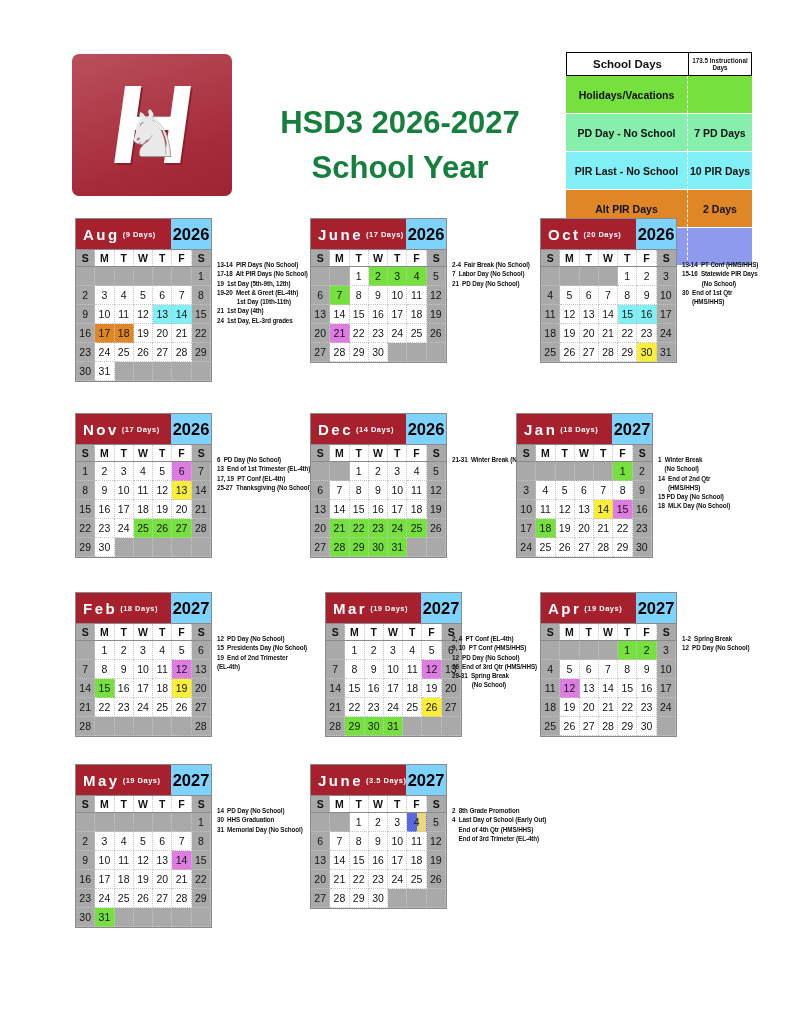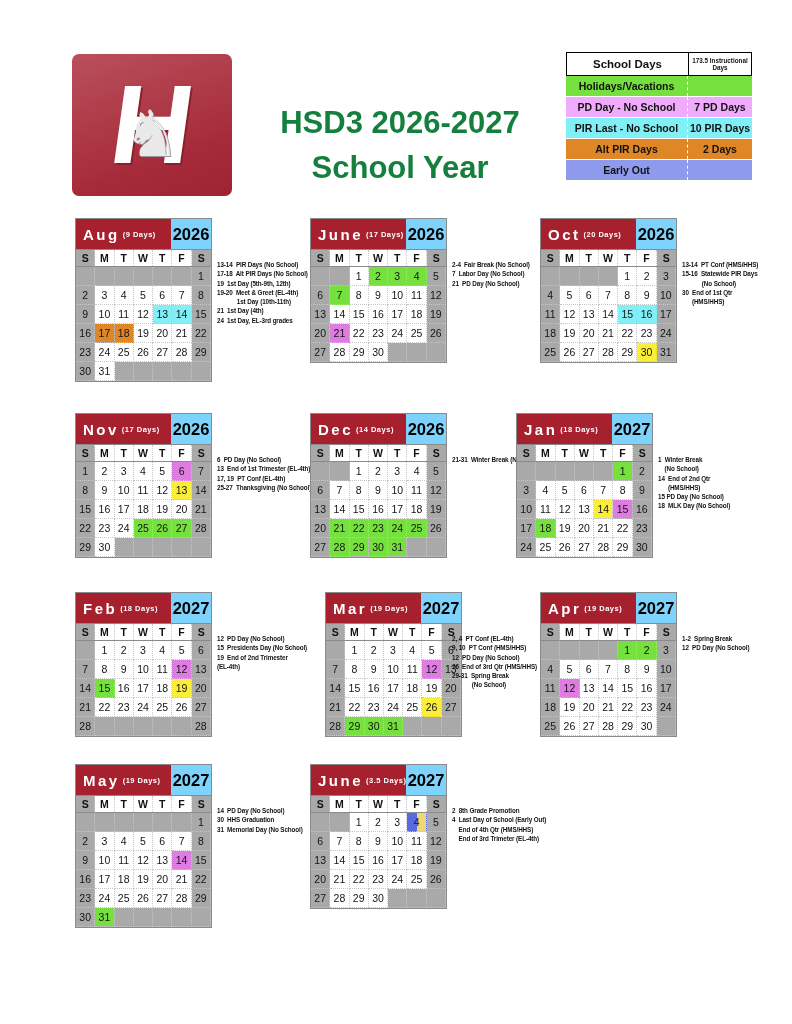--- a/index.html
+++ b/index.html
@@ -13,21 +13,21 @@
   #logo .h-letter{color:#fff;font-size:112px;font-weight:bold;line-height:1;
         transform:skewX(-8deg);text-shadow:2px 2px 0 #8b1f2c;}
   #logo .horse{position:absolute;left:50%;top:56%;transform:translate(-50%,-50%);
         font-size:64px;color:#e9e9e9;text-shadow:1px 1px 0 #9a9a9a;
         font-family:"DejaVu Sans", sans-serif;}
   #title{position:absolute;left:240px;top:100px;width:320px;text-align:center;
         color:#15803d;font-weight:bold;font-size:31px;line-height:45px;letter-spacing:0;}
 
   
   #legend{position:absolute;left:566px;top:52px;width:186px;font-weight:bold;}
-  .lg-row{display:flex;height:21px;border-bottom:1px solid #fff;box-sizing:border-box;}
+  .lg-row{display:flex;height:38px;border-bottom:1px solid #fff;box-sizing:border-box;}
   .lg-row .lg-label{flex:0 0 121px;display:flex;align-items:center;justify-content:center;
         font-size:10.5px;color:#111;}
   .lg-row .lg-value{flex:1;display:flex;align-items:center;justify-content:center;
         font-size:10.5px;color:#111;border-left:1px dashed #fff;}
   #legend .lg-head{height:24px;border:1.5px solid #000;background:#fff;}
   #legend .lg-head .lg-label{font-size:11.5px;}
   #legend .lg-head .lg-value{border-left:1.5px solid #000;font-size:6.3px;line-height:7px;
         text-align:center;padding:0 2px;}
 
   
@@ -79,21 +79,21 @@
   <div id="legend">
     <div class="lg-row lg-head">
       <div class="lg-label">School Days</div>
       <div class="lg-value">173.5 Instructional Days</div>
     </div>
 
   <div class="lg-row" style="background: rgb(118, 225, 62);">
         <div class="lg-label">Holidays/Vacations</div>
         <div class="lg-value"></div>
       </div>
-      <div class="lg-row" style="background: #f0abfc;">
+      <div class="lg-row" style="background: #86efac;">
         <div class="lg-label">PD Day - No School</div>
         <div class="lg-value">7 PD Days</div>
       </div>
       <div class="lg-row" style="background: rgb(128, 239, 246);">
         <div class="lg-label">PIR Last - No School</div>
         <div class="lg-value">10 PIR Days</div>
       </div>
       <div class="lg-row" style="background: rgb(223, 134, 39);">
         <div class="lg-label">Alt PIR Days</div>
         <div class="lg-value">2 Days</div>

